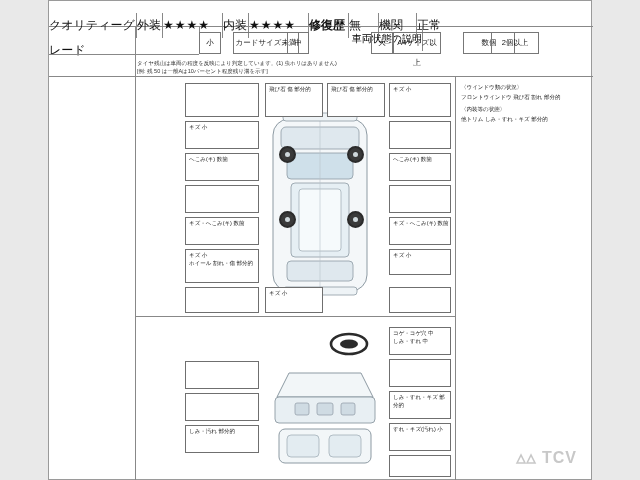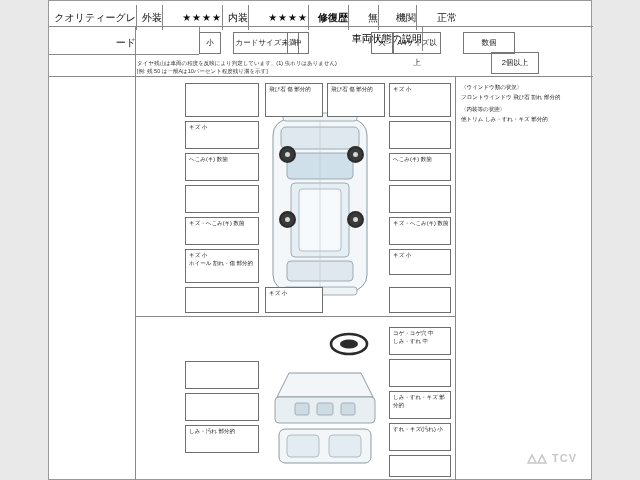--- a/index.html
+++ b/index.html
@@ -1,33 +1,33 @@
 <!DOCTYPE html>
 <html><head>
 <meta charset="utf-8">
 <style>
   html,body{margin:0;padding:0;}
   body{width:640px;height:480px;background:#e9e9e9;font-family:"Liberation Sans",sans-serif;}
   #sheet{position:absolute;left:48px;top:0;width:544px;height:480px;background:#ffffff;border:1px solid #9a9a9a;box-sizing:border-box;}
   .hdr{position:absolute;left:0;top:0;width:544px;height:26px;border-bottom:1px solid #888;box-sizing:border-box;}
-  .hdr .cell{position:absolute;top:4px;height:25px;line-height:25px;font-size:10px;text-align:right;color:#111;border-right:1px solid #888;box-sizing:border-box;}
+  .hdr .cell{position:absolute;top:12px;height:25px;line-height:25px;font-size:12px;text-align:left;color:#111;border-right:1px solid #888;box-sizing:border-box;}
   .hdr .cell.nob{border-right:none;}
   .stars{letter-spacing:1px;font-size:8px;}
   .title-box{position:absolute;left:150px;top:0;width:244px;height:25px;line-height:25px;text-align:right;font-size:10px;border-left:1px solid #888;border-right:1px solid #888;box-sizing:border-box;}
   .sizebox{position:absolute;top:31px;height:22px;border:1px solid #777;box-sizing:border-box;font-size:7.5px;line-height:20px;text-align:center;color:#111;}
   .note{position:absolute;font-size:5.5px;color:#333;line-height:1.5;}
   .vline{position:absolute;background:#888;width:1px;}
   .hline{position:absolute;background:#888;height:1px;}
   .box{position:absolute;border:1px solid #6f6f6f;box-sizing:border-box;background:#fff;}
   .box .cap{position:absolute;left:3px;top:2px;font-size:5.5px;color:#222;line-height:1.45;}
   .rp-text{position:absolute;left:5px;font-size:5.5px;color:#222;line-height:1.6;}
   .car-top{position:absolute;left:216px;top:108px;width:110px;height:190px;}
   .wheel{position:absolute;width:17px;height:17px;border-radius:50%;background:#3a3a3a;border:2px solid #2b2b2b;box-sizing:border-box;}
   .wheel:after{content:"";position:absolute;left:4px;top:4px;width:5px;height:5px;border-radius:50%;background:#cfd8dc;}
-  .tcv{position:absolute;right:14px;bottom:12px;color:#c8c8c8;font-size:11px;font-weight:bold;letter-spacing:1px;}
+  .tcv{position:absolute;right:14px;bottom:12px;color:#c8c8c8;font-size:16px;font-weight:bold;letter-spacing:1px;}
   .sw{position:absolute;left:280px;top:330px;width:40px;height:26px;}
 </style>
 </head>
 <body>
 
 <div id="sheet">
 
   <div class="hdr">
     <div class="cell" style="left:0;width:88px;">クオリティーグレード</div>
     <div class="cell" style="left:88px;width:26px;">外装</div>
@@ -41,21 +41,21 @@
   </div>
 
   <div class="title-box" style="top:26px;height:24px;line-height:24px;left:150px;width:224px;">車両状態の説明</div>
 
   <div class="sizebox" style="left:150px;width:22px;">小</div>
   <div class="sizebox" style="left:184px;width:66px;">カードサイズ未満</div>
   <div class="sizebox" style="left:238px;width:22px;">中</div>
   <div class="sizebox" style="left:322px;width:22px;">大</div>
   <div class="sizebox" style="left:344px;width:48px;">A4サイズ以上</div>
   <div class="sizebox" style="left:414px;width:52px;">数個</div>
-  <div class="sizebox" style="left:442px;width:48px;margin-top:20px;">2個以上</div>
+  <div class="sizebox" style="left:442px;width:48px;">2個以上</div>
 
   <div class="note" style="left:88px;top:58px;width:300px;">タイヤ残山は車両の程度を反映により判定しています。(1) 虫ホリはありません)</div>
   <div class="note" style="left:88px;top:66px;width:300px;">[例: 残 50 は一般Aは10パーセント程度残り溝を示す]</div>
 
   <div class="hline" style="left:0;top:53px;width:150px;"></div>
   <div class="hline" style="left:0;top:75px;width:544px;"></div>
   <div class="vline" style="left:86px;top:26px;height:49px;"></div>
   <div class="vline" style="left:406px;top:75px;height:404px;"></div>
   <div class="hline" style="left:86px;top:315px;width:320px;"></div>
   <div class="vline" style="left:86px;top:75px;height:404px;"></div>

